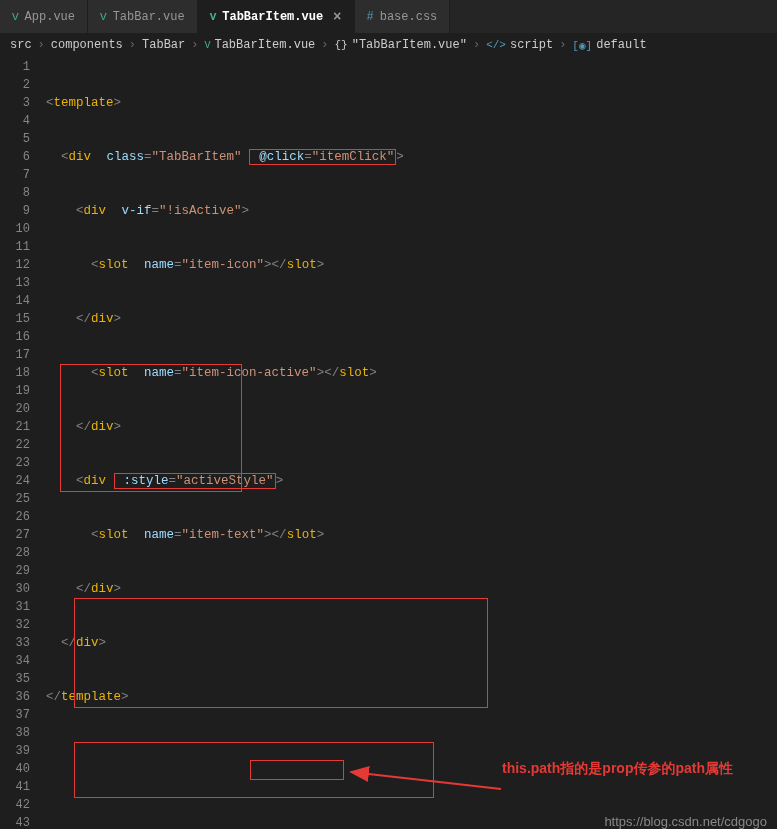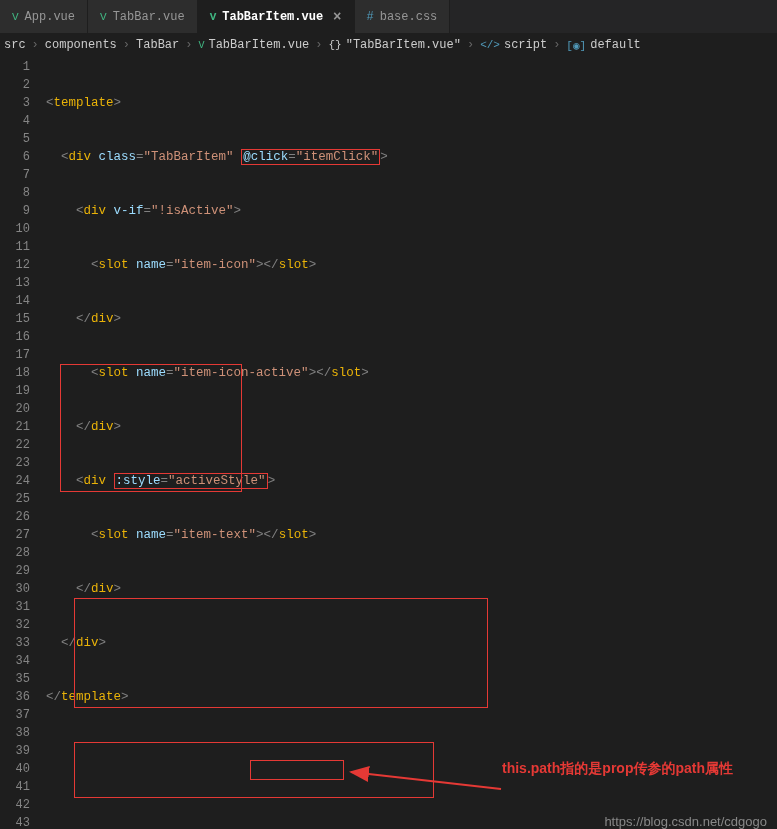--- a/index.html
+++ b/index.html
@@ -31,21 +31,21 @@
       font-size: 12px;
     }
     .tab.active { background: #1e1e1e; color: #ffffff; font-weight: bold; }
     .tab .vue-icon { color: #41b883; font-size: 11px; }
     .tab .ts-icon { color: #519aba; font-weight: bold; font-size: 10px; }
     .tab .css-icon { color: #519aba; font-size: 12px; }
     .tab .close { color: #969696; margin-left: 4px; font-size: 14px; }
     .breadcrumb {
       display: flex;
       align-items: center;
-      padding: 4px 4px;
+      padding: 4px 10px;
       background: #1e1e1e;
       font-size: 12px;
       color: #cccccc;
       gap: 4px;
       height: 22px;
     }
     .breadcrumb .sep { color: #666; margin: 0 2px; }
     .breadcrumb .vue-icon { color: #41b883; font-size: 10px; }
     .breadcrumb .brace-icon { color: #cccccc; font-size: 11px; }
     .breadcrumb .sym-icon { color: #519aba; font-size: 11px; }
@@ -66,21 +66,21 @@
       font-size: 12.5px;
       line-height: 18px;
       white-space: pre;
       padding-top: 2px;
       position: relative;
     }
     .line { height: 18px; position: relative; }
     
     .t-punc { color: #808080; }
     .t-tag  { color: #eab308; }
-    .t-attr { color: #9cdcfe; }
+    .t-attr { color: #9cdcfe; margin-left: 8px; }
     .t-str  { color: #ce9178; }
     .redbox { border: 1px solid #e53935; padding: 0 1px; }
     .redbox-block {
       position: absolute;
       border: 1px solid #e53935;
       pointer-events: none;
     }
     .annotation {
       position: absolute;
       color: #e53935;

